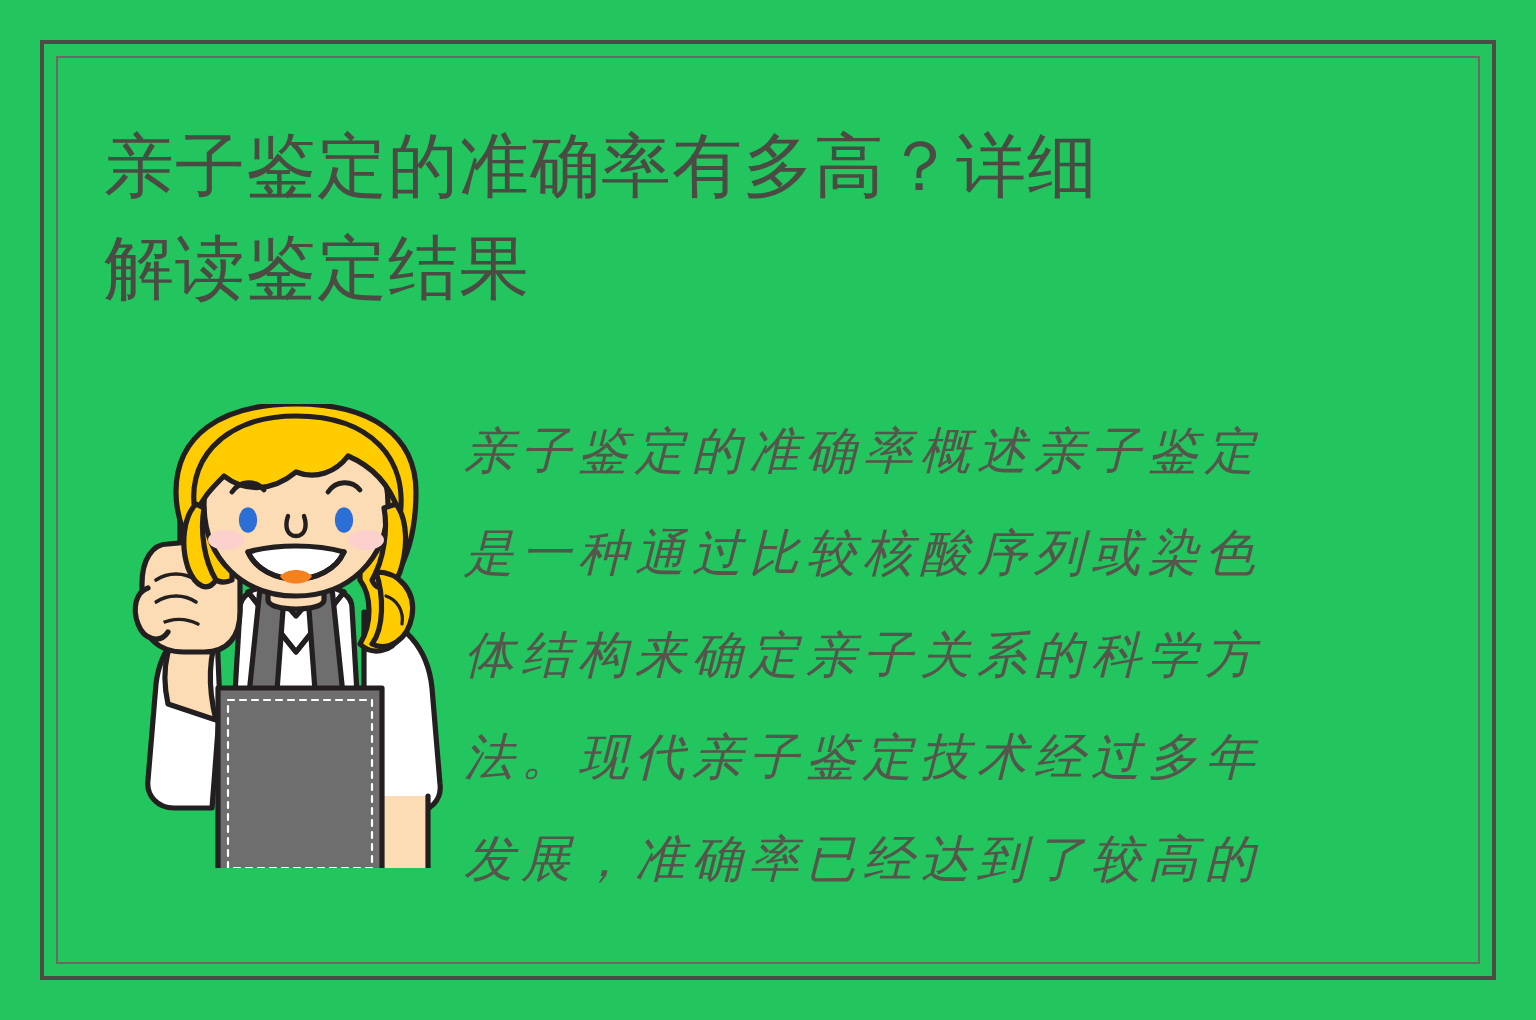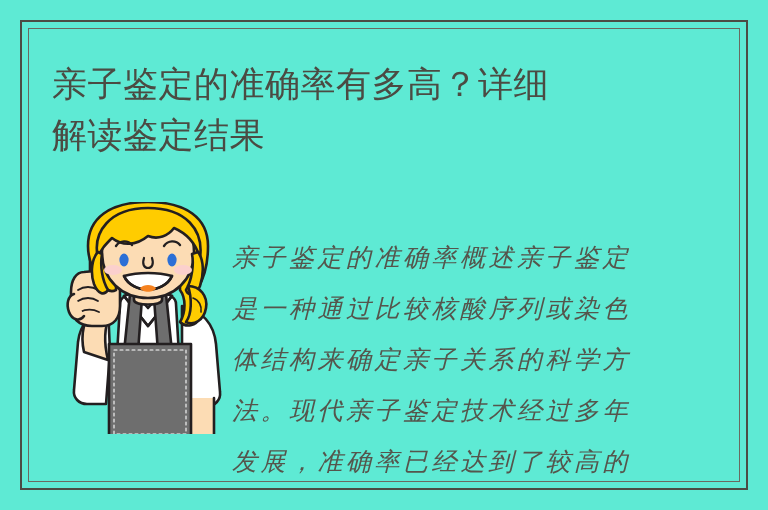--- a/index.html
+++ b/index.html
@@ -13,21 +13,21 @@
     font-family: "Liberation Sans", "DejaVu Sans", sans-serif;
     overflow: hidden;
   }
 
   #card {
     position: absolute;
     left: 0;
     top: 0;
     width: 768px;
     height: 510px;
-    background: #5eead4;
+    background: #22c55e;
   }
 
   
   .frame-outer {
     position: absolute;
     left: 20px;
     top: 20px;
     width: 728px;
     height: 470px;
     border: 2px solid #4c4c44;
@@ -58,21 +58,21 @@
     color: #4b4b43;
     letter-spacing: 0.5px;
     font-weight: 400;
     white-space: pre-line;
   }
 
   
   .body-text {
     position: absolute;
     left: 232px;
-    top: 232px;
+    top: 200px;
     width: 420px;
     font-family: "DejaVu Serif", "Liberation Serif", serif;
     font-size: 25px;
     line-height: 51px;
     color: #55554c;
     letter-spacing: 3.5px;
     font-style: italic;
     white-space: pre-wrap;
     word-break: break-all;
   }

